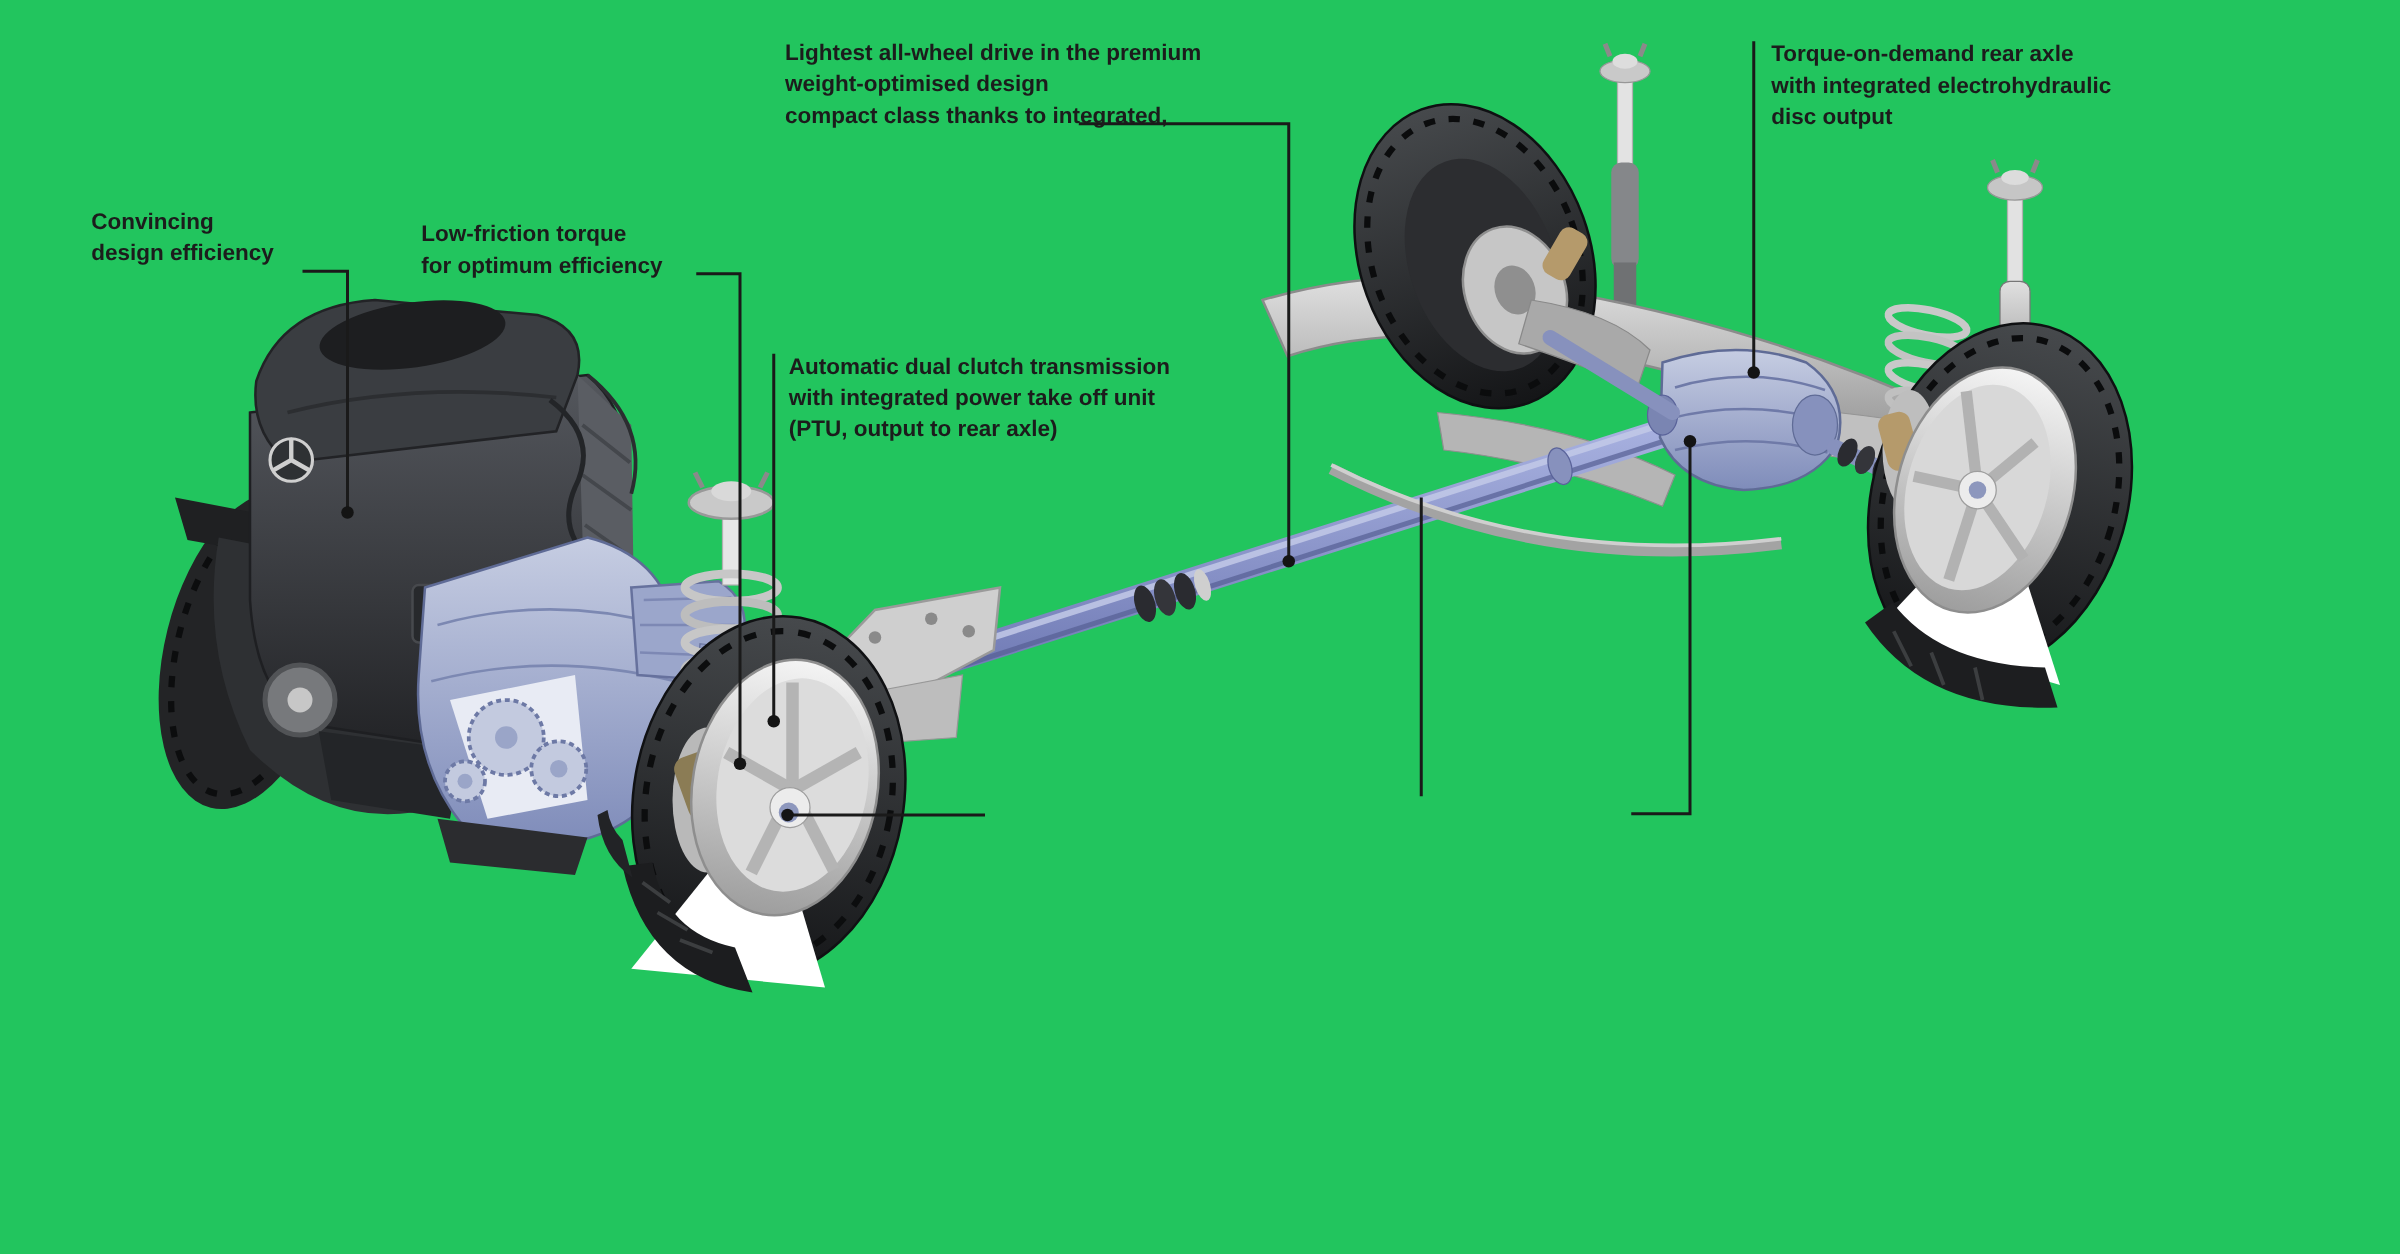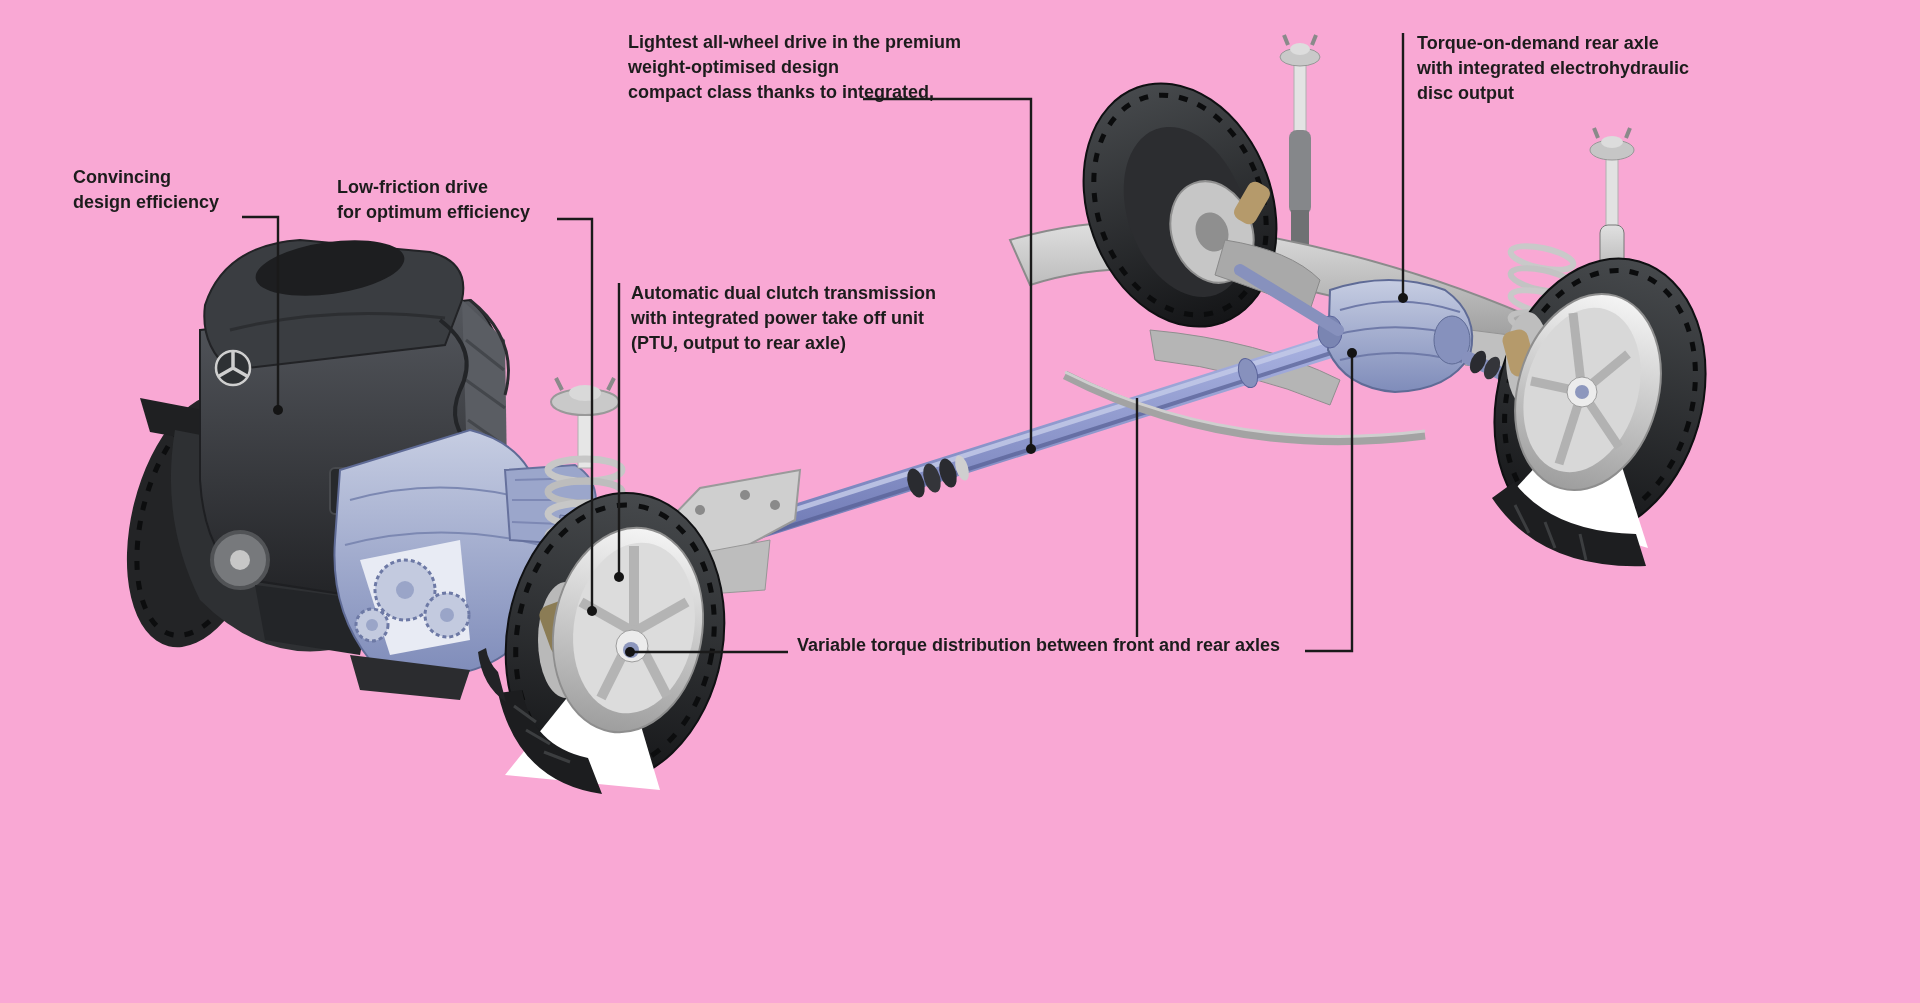--- a/index.html
+++ b/index.html
@@ -1,16 +1,16 @@
 <!DOCTYPE html>
 <html><head>
 <meta charset="utf-8">
 <style>
   html,body{margin:0;padding:0;background:#fff;}
-  .stage{position:relative;width:1920px;height:1003px;background:#f9a8d4;overflow:hidden;
+  .stage{position:relative;width:1920px;height:1003px;background:#22c55e;overflow:hidden;
          font-family:"Liberation Sans",sans-serif;}
   .stage svg{position:absolute;left:0;top:0;}
   .co{position:absolute;font:700 18px/25px "Liberation Sans",sans-serif;color:#1c1c1c;
       white-space:nowrap;letter-spacing:0;}
 </style>
 </head>
 <body>
 
 <div class="stage">
 
@@ -269,28 +269,25 @@
     <div>with integrated electrohydraulic</div>
     <div>disc output</div>
   </div>
 
   <div class="co" style="left:73px;top:165px">
     <div>Convincing</div>
     <div>design efficiency</div>
   </div>
 
   <div class="co" style="left:337px;top:175px">
-    <div>Low-friction drive</div>
+    <div>Low-friction torque</div>
     <div>for optimum efficiency</div>
   </div>
 
   <div class="co" style="left:631px;top:281px">
     <div>Automatic dual clutch transmission</div>
     <div>with integrated power take off unit</div>
     <div>(PTU, output to rear axle)</div>
   </div>
 
 
-  <div class="co" style="left:797px;top:633px">
-    <div>Variable torque distribution between front and rear axles</div>
-  </div>
 
 </div>
 
 </body></html>

